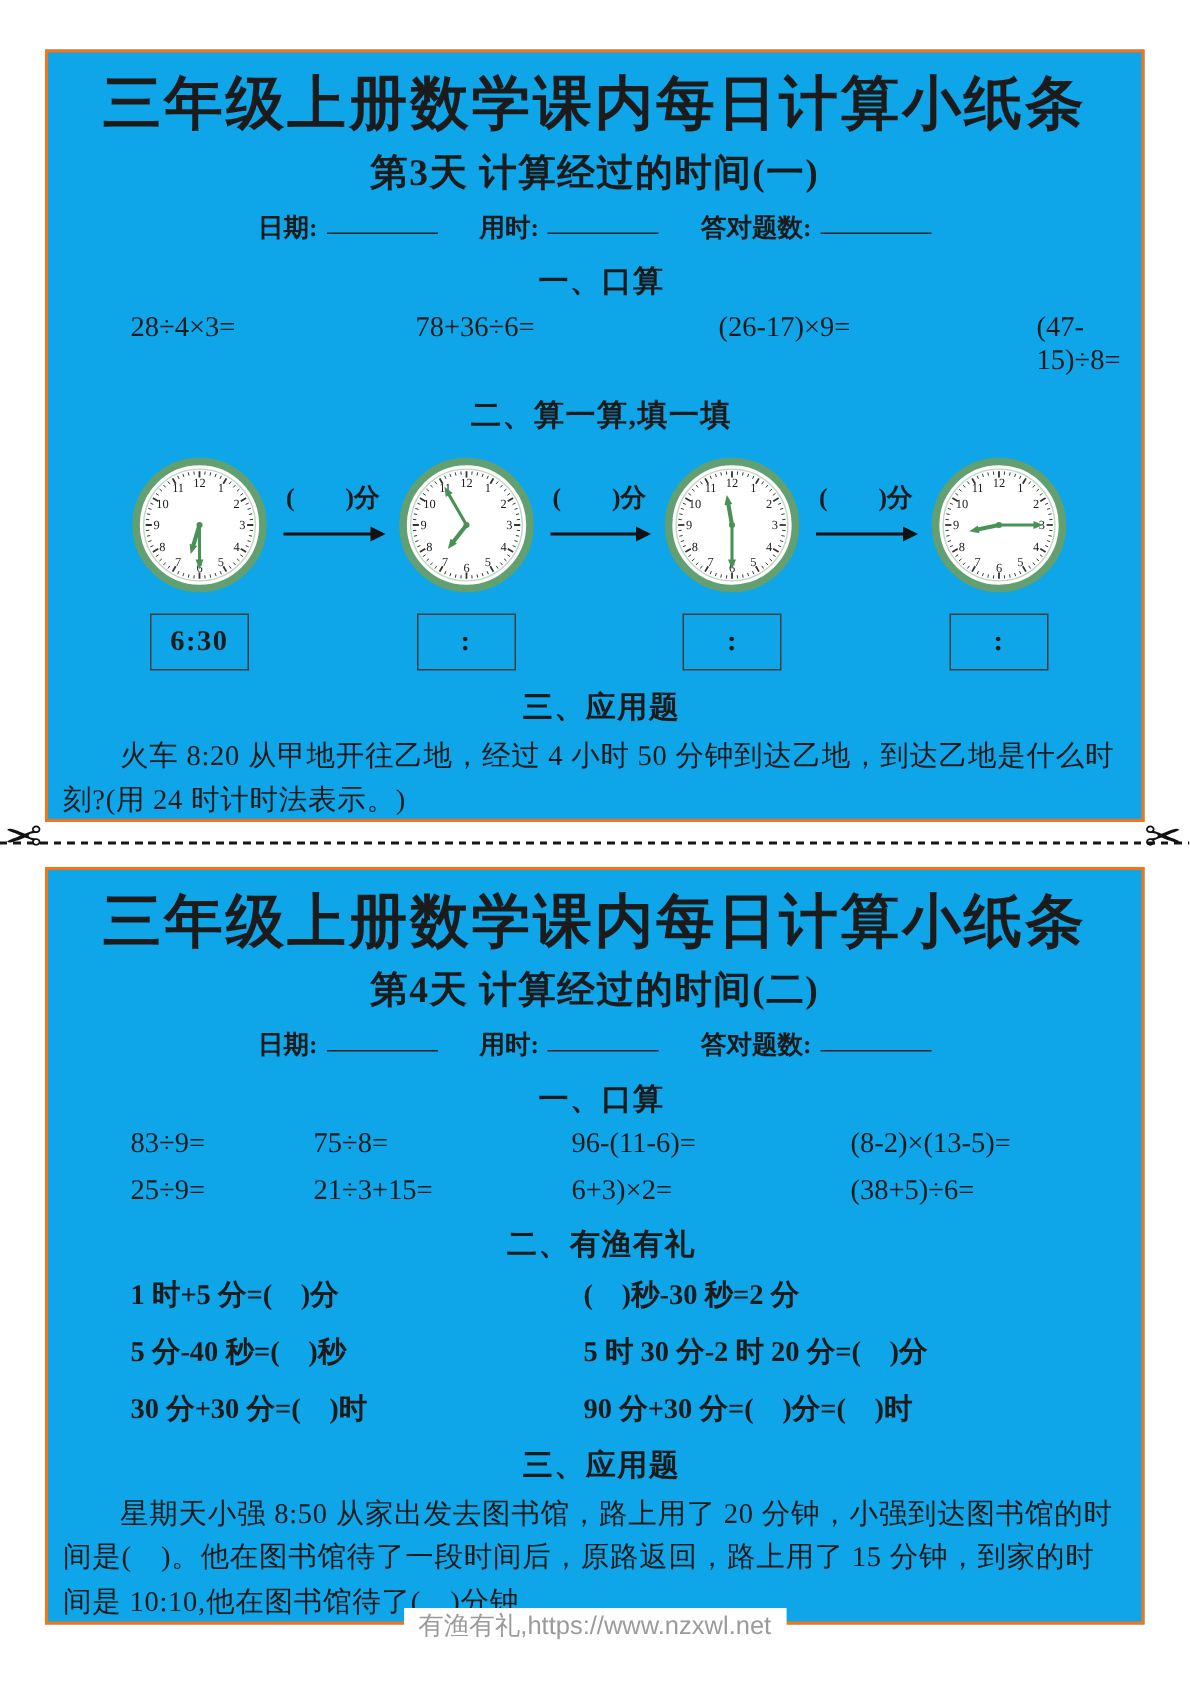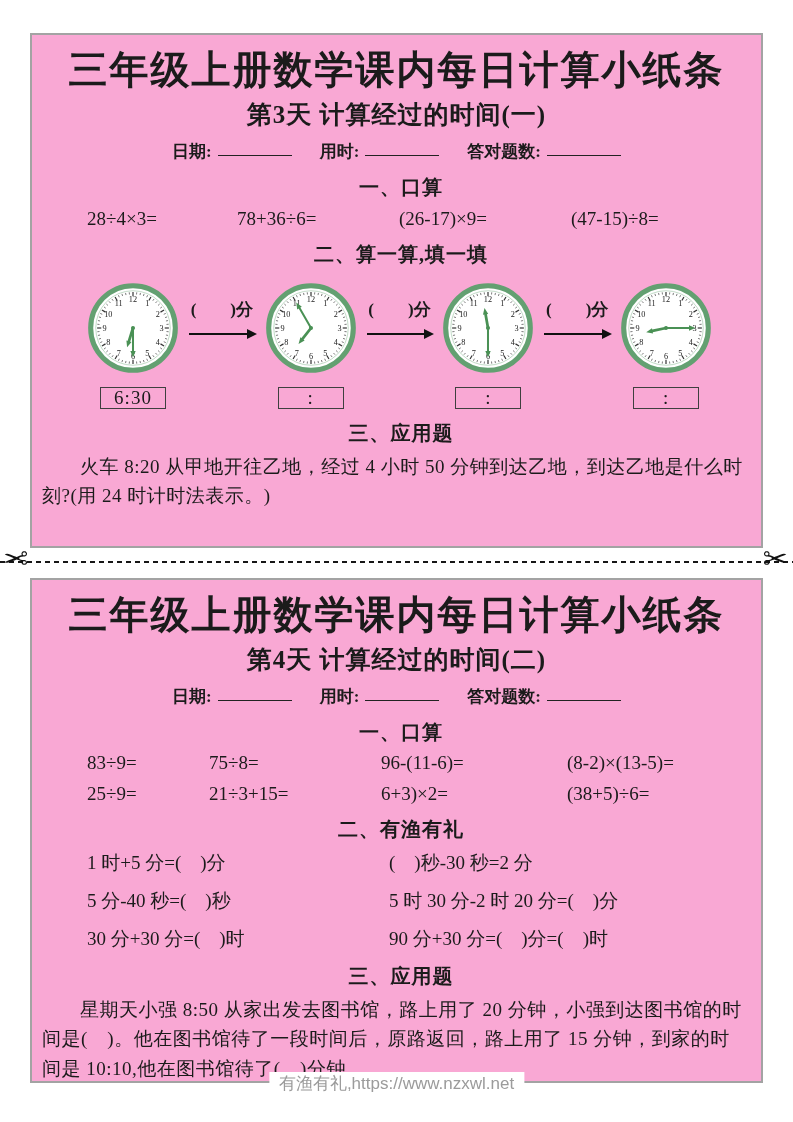--- a/index.html
+++ b/index.html
@@ -4,21 +4,21 @@
 <style>
   * { margin:0; padding:0; box-sizing:border-box; }
   html,body { width:793px; height:1122px; background:#ffffff; }
   body {
     position:relative;
     font-family:"Liberation Serif","DejaVu Serif",serif;
     color:#1b1b1b;
   }
   .sheet {
     position:absolute; left:30px; width:733px;
-    border:2px solid #a3a3a3; background:#f9a8d4;
+    border:2px solid #f97316; background:#0ea5e9;
   }
   #sheet1 { top:33px;  height:515px; }
   #sheet2 { top:578px; height:505px; }
 
   .page-title {
     margin-top:12px; text-align:center;
     font-size:39px; font-weight:bold; letter-spacing:2px; line-height:1.2;
   }
   .page-subtitle {
     margin-top:4px; text-align:center;
@@ -33,46 +33,47 @@
     display:inline-block; width:74px; height:16px;
     border-bottom:1.6px solid #222; margin-left:6px;
   }
   .sec-heading {
     margin:11px 0 0 9px; font-size:20px; font-weight:bold; letter-spacing:1px;text-align:center;
   }
   .oral-grid-1 {
     margin:7px 1px 0 55px; display:grid;
     grid-template-columns:150px 162px 172px auto;
     font-size:19px;
+    gap:40px;
   }
   .oral-grid-2 {
     margin:6px 0 0 55px; display:grid;
     grid-template-columns:122px 172px 186px auto;
     row-gap:9px; font-size:19px;
   }
   .unit-grid {
     margin:7px 0 0 55px; display:grid;
     grid-template-columns:302px auto;
-    row-gap:12px; font-size:19px;
+    row-gap:12px; font-size:19px;font-weight:bold;
   }
   .para {
     margin:5px 12px 0 10px; font-size:19px; line-height:1.55;
     text-indent:2em; letter-spacing:0.5px;
   }
 
   
   .clock-strip {
     margin-top:14px; padding:0 48px 0 54px;
     display:flex; align-items:flex-start; justify-content:space-between;
   }
   .clock-group { display:flex; flex-direction:column; align-items:center; width:94px; }
   .time-box {
-    margin-top:13px; width:66px; height:22px;
+    margin-top:13px; width:66px; height:38px;
     border:1.6px solid #3f3f3f; display:flex; align-items:center; justify-content:center;
-    font-size:19px; font-weight:normal; letter-spacing:1px;
+    font-size:19px; font-weight:bold; letter-spacing:1px;
   }
   .arrow-group {
     flex:1; display:flex; flex-direction:column; align-items:center;
     padding:16px 6px 0 6px;
   }
   .gap-label { font-size:17px; font-weight:600; white-space:nowrap; }
   .arrow-line { position:relative; margin-top:12px; width:92%; height:1.8px; background:#111; }
   .arrow-line::after {
     content:""; position:absolute; right:-2px; top:-4.2px;
     border-left:10px solid #111; border-top:5px solid transparent; border-bottom:5px solid transparent;

